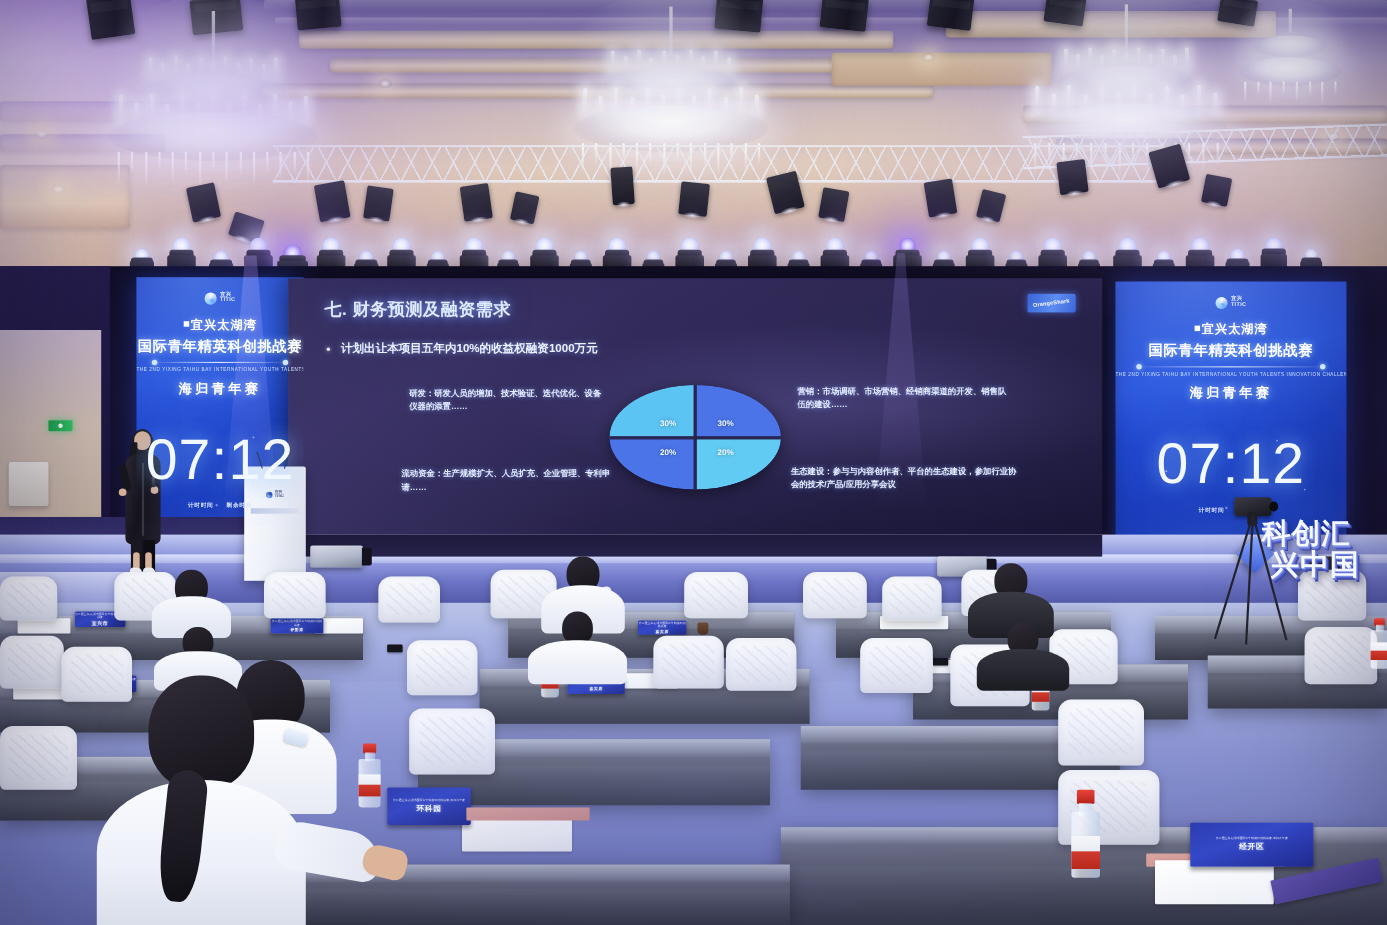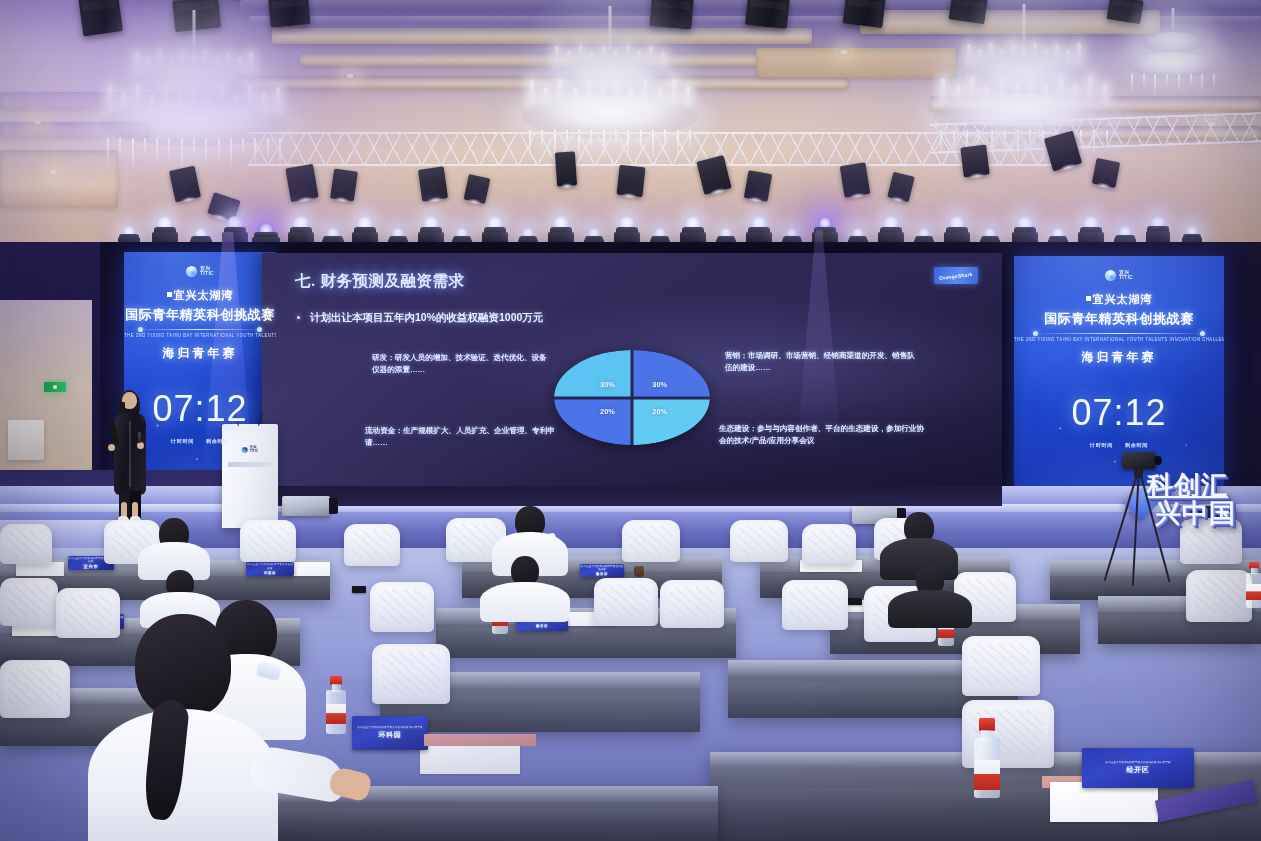--- a/index.html
+++ b/index.html
@@ -194,21 +194,21 @@
   .sp-rule span.l{ left:0; } .sp-rule span.r{ right:0; }
   .sp-en{
     font-size:4.2px; letter-spacing:.55px; color:#cfe0ff; transform:scaleY(1.25);
     white-space:nowrap; overflow:hidden;
   }
   .sp-line3{
     font-size:12px; font-weight:700; letter-spacing:3px; margin-top:7px;
     text-shadow:0 0 8px rgba(190,225,255,.8);
   }
   .sp-timer{
-    margin-top:26px; font-size:36px; font-weight:400; letter-spacing:1px;
+    margin-top:26px; font-size:52px; font-weight:400; letter-spacing:1px;
     font-family:"Liberation Sans","DejaVu Sans",sans-serif;
     color:#f2f8ff; text-shadow:0 0 16px rgba(150,200,255,.8), 0 0 40px rgba(90,150,255,.55);
   }
   .sp-sublabels{
     margin-top:8px; display:flex; justify-content:center; gap:12px;
     font-size:5.2px; letter-spacing:.6px; color:#dbe8ff; font-weight:700;
   }
   .sp-stars{
     position:absolute; inset:0; z-index:2; pointer-events:none;
     background-image:
@@ -409,21 +409,21 @@
     position:absolute; right:-2px; top:466px; width:120px; height:74px;
     z-index:6;
   }
   .wall3d .t{
     position:absolute; font-weight:700; color:#f4f8ff; white-space:nowrap;
     text-shadow:
       1px 1px 0 #7e8fe8, 2px 2px 0 #5b6bd0, 3px 3px 0 #3d4bb0,
       4px 5px 7px rgba(20,20,60,.7);
     letter-spacing:1px;
   }
-  .wall3d .t1{ left:4px; top:2px; font-size:26px;text-decoration:underline; }
+  .wall3d .t1{ left:4px; top:2px; font-size:26px; }
   .wall3d .t2{ left:12px; top:30px; font-size:26px; }
   .wall3d .cube{
     position:absolute; left:-14px; top:26px; width:24px; height:24px;
     background:linear-gradient(135deg,#88a9ff,#3f5ed8);
     transform:rotate(45deg);
     box-shadow:0 3px 7px rgba(0,0,0,.4);
   }
 
   
   .tripod{ position:absolute; left:1112px; top:452px; width:60px; height:150px; z-index:7; }

